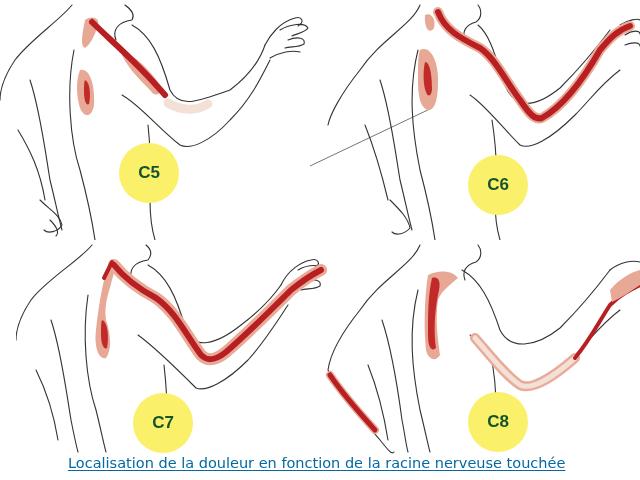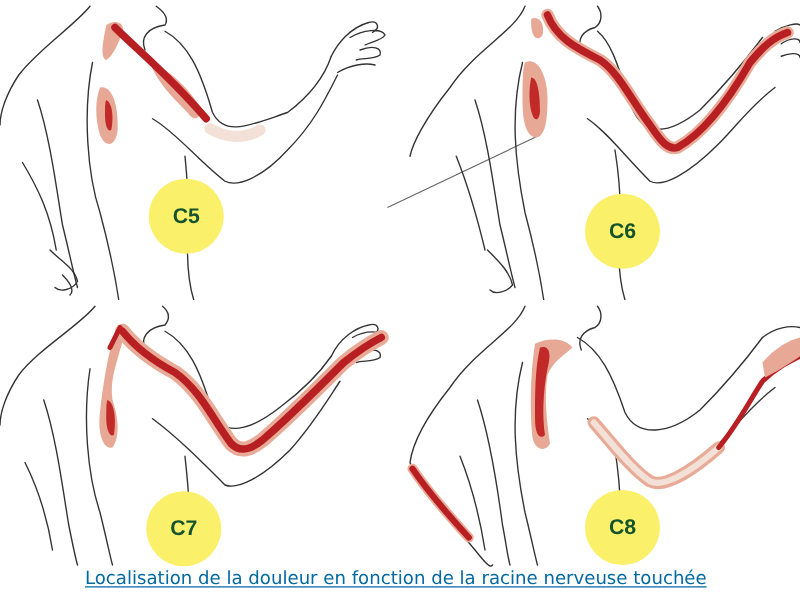--- a/index.html
+++ b/index.html
@@ -77,21 +77,21 @@
     <path class="light" d="M100,50 C110,45 118,60 118,80 C118,100 115,110 108,110 C100,108 98,95 98,80 C98,65 98,55 100,50Z"></path>
     <path class="dark" d="M105,62 C110,62 112,75 112,88 C112,96 108,98 106,92 C103,85 103,70 105,62Z"></path>
     <path class="line-light" stroke-width="10" d="M118,12 C125,30 140,38 160,48 C175,58 185,80 200,100 C210,115 215,120 222,118 C240,108 260,85 280,50 C290,38 298,30 310,26"></path>
     <path class="line-dark" stroke-width="6" d="M118,12 C125,30 140,38 160,48 C175,58 185,80 200,100 C210,115 215,120 222,118 C240,108 260,85 280,50 C290,38 298,30 310,26"></path>
   </svg>
   <div class="badge" style="left:148px;top:155px;">
     <span>C6</span>
   </div>
 </div>
 
-<div class="panel" style="left:0;top:240px;padding-left:44px;">
+<div class="panel" style="left:16px;top:240px;padding-left:44px;">
   <svg viewBox="0 0 320 240">
     <path class="skin" d="M76,5 C64,20 30,40 15,60 C5,75 0,90 0,100"></path>
     <path class="skin" d="M72,55 C66,95 70,140 80,170 C85,190 88,205 90,212"></path>
     <path class="skin" d="M35,80 C45,110 50,150 55,180 C58,195 60,205 62,212"></path>
     <path class="skin" d="M20,130 C30,150 38,175 42,200"></path>
     <path class="skin" d="M130,5 C136,10 136,15 132,20 C118,22 112,30 116,40"></path>
     <path class="skin" d="M132,25 C150,35 160,55 170,90 C178,110 200,105 225,85 C245,70 258,55 265,45"></path>
     <path class="skin" d="M122,95 C140,108 160,128 180,148 C190,152 210,142 232,120 C250,100 262,80 272,65"></path>
     <path class="skin" d="M148,125 C150,145 152,160 150,175"></path>
     <path class="skin" d="M265,45 C272,30 285,22 295,20 C302,18 306,24 298,28 M282,30 C292,24 306,24 308,30 C306,34 296,36 292,38 M288,42 C298,38 306,40 304,46 C298,50 290,48 285,50"></path>

